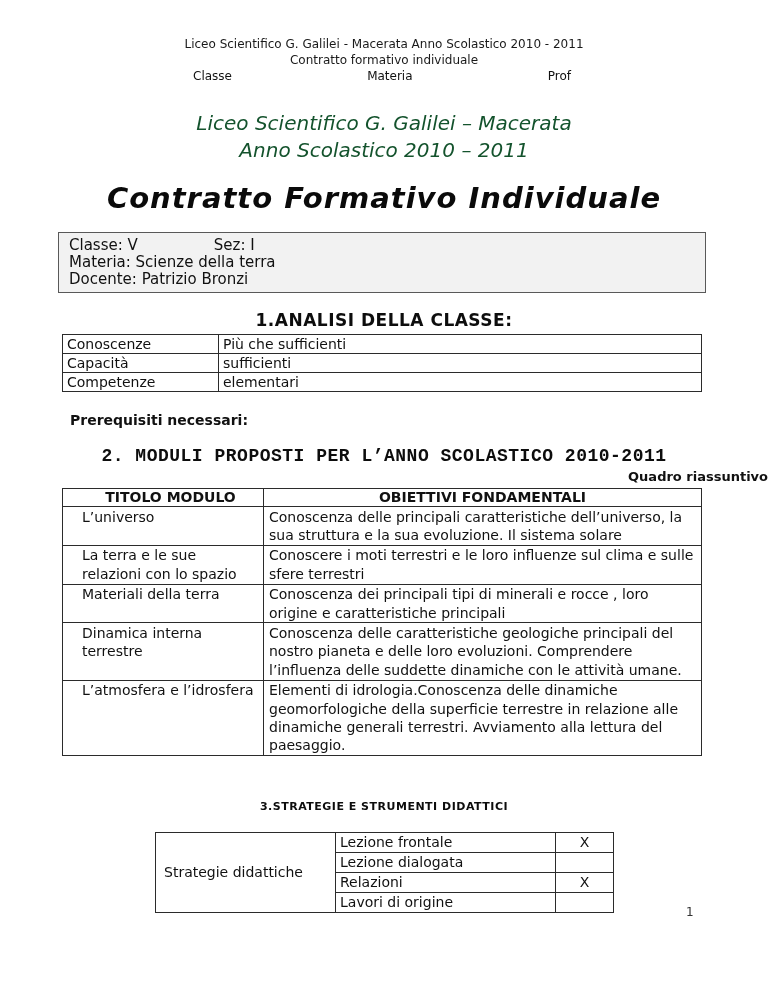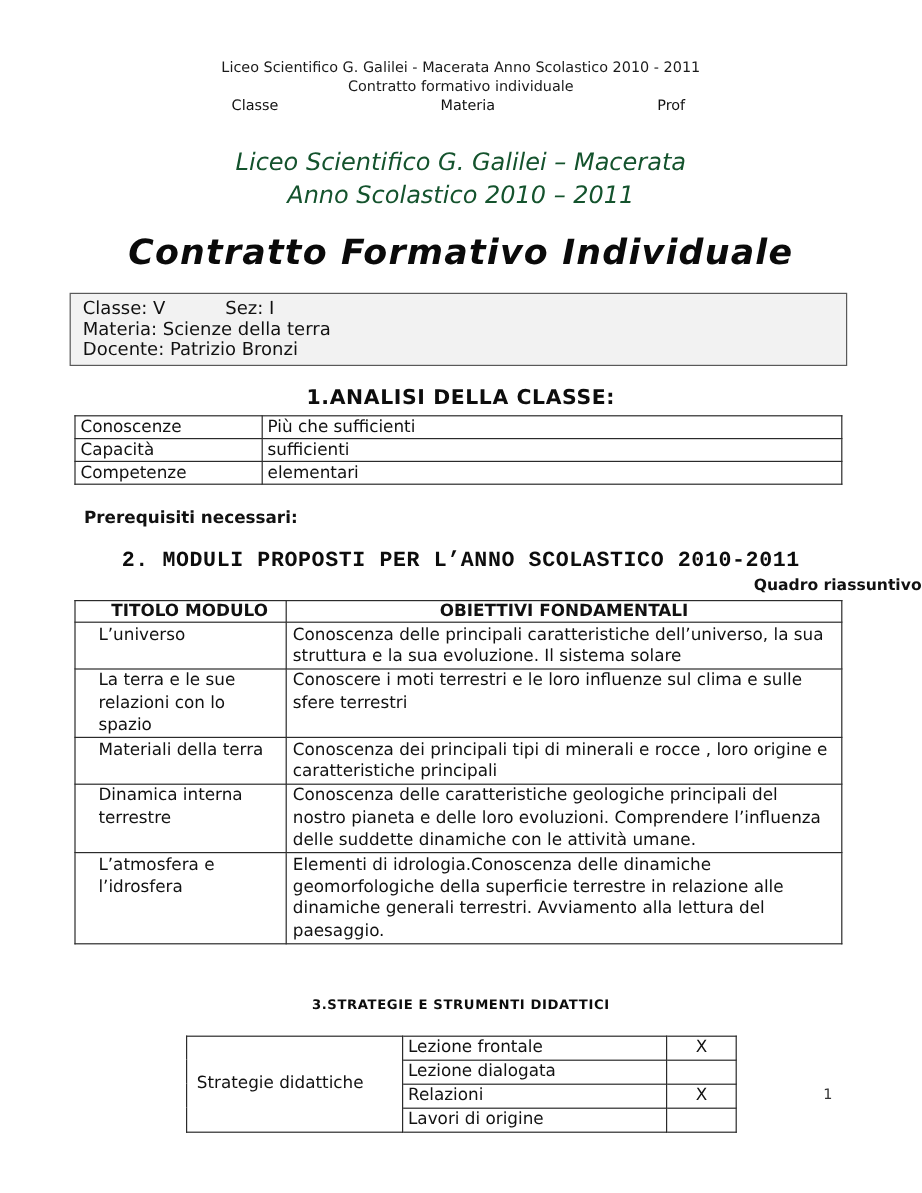--- a/index.html
+++ b/index.html
@@ -2,51 +2,51 @@
 <html><head>
 <meta charset="utf-8">
 <style>
   * { margin:0; padding:0; box-sizing:border-box; }
   html,body { background:#ffffff; }
   .page {
     position:relative; width:768px; height:994px; background:#ffffff;
     font-family:"DejaVu Sans", sans-serif; color:#111; overflow:hidden;
   }
   
-  .doc-header { padding-top:48px; text-align:center; font-size:12px; line-height:16px; color:#1a1a1a; }
+  .doc-header { padding-top:36px; text-align:center; font-size:12px; line-height:16px; color:#1a1a1a; }
   .doc-header-labels {
     display:flex; justify-content:space-between;
     margin-left:193px; width:378px; font-size:12px; line-height:16px; text-align:left;
   }
   
   .title-block { margin-top:26px; text-align:center; font-style:italic; font-size:20px; line-height:27px; color:#14532d; }
   .main-title { margin-top:15px; text-align:center; font-style:italic; font-weight:bold; font-size:29px; line-height:38px; color:#0a0a0a; letter-spacing:1px; }
   
   .info-box {
     margin:15px 0 0 58px; width:648px;
     border:1px solid #595959; background:#f2f2f2;
     padding:4px 10px; font-size:15px; line-height:17px;
   }
-  .info-box .sez { margin-left:50px; }
+  .info-box .sez { margin-left:76px; }
   
   .sec-heading { text-align:center; font-weight:bold; color:#0d0d0d; }
   .h-analisi   { margin-top:16px; font-size:17px; line-height:22px; letter-spacing:0.5px; }
   .h-moduli    { margin-top:16px; font-size:18px; line-height:23px; letter-spacing:0.5px;font-family:Liberation Mono, monospace; }
   .h-strategie { margin-top:40px; font-size:11px; line-height:22px; letter-spacing:0.5px; }
   .sub-heading { text-align:right; font-weight:bold; font-size:13px; line-height:17px; }
   .sub-light   { text-align:center; font-weight:normal; font-size:13px; line-height:16px; }
   
   table { border-collapse:collapse; table-layout:fixed; }
   td, th { border:1px solid #2b2b2b; font-size:14px; vertical-align:top; padding:0 4px; font-weight:normal; text-align:left; }
   .t-analisi { margin:3px 0 0 62px; width:640px;border-radius:15px; }
   .t-analisi td { height:19px; line-height:18px; }
   .t-analisi .c1 { width:156px; }
   .t-moduli { margin:3px 0 0 62px; width:640px; }
   .t-moduli th { text-align:center; font-weight:bold; height:18px; line-height:17px; }
-  .t-moduli .c1 { width:176px;padding-left:19px; }
+  .t-moduli .c1 { width:201px;padding-left:19px; }
   .t-moduli td { line-height:18.4px; padding:0.5px 5px; }
   .t-strategie { margin:14px 0 0 155px; width:458px; }
   .t-strategie td { height:20px; line-height:19px; }
   .t-strategie .cg { width:180px; vertical-align:middle; padding-left:8px; }
   .t-strategie .co { width:220px; }
   .t-strategie .cx { width:58px; text-align:center; }
   .page-number { position:absolute; left:686px; top:905px; font-size:12px; color:#333; }
 </style>
 </head>
 <body>

